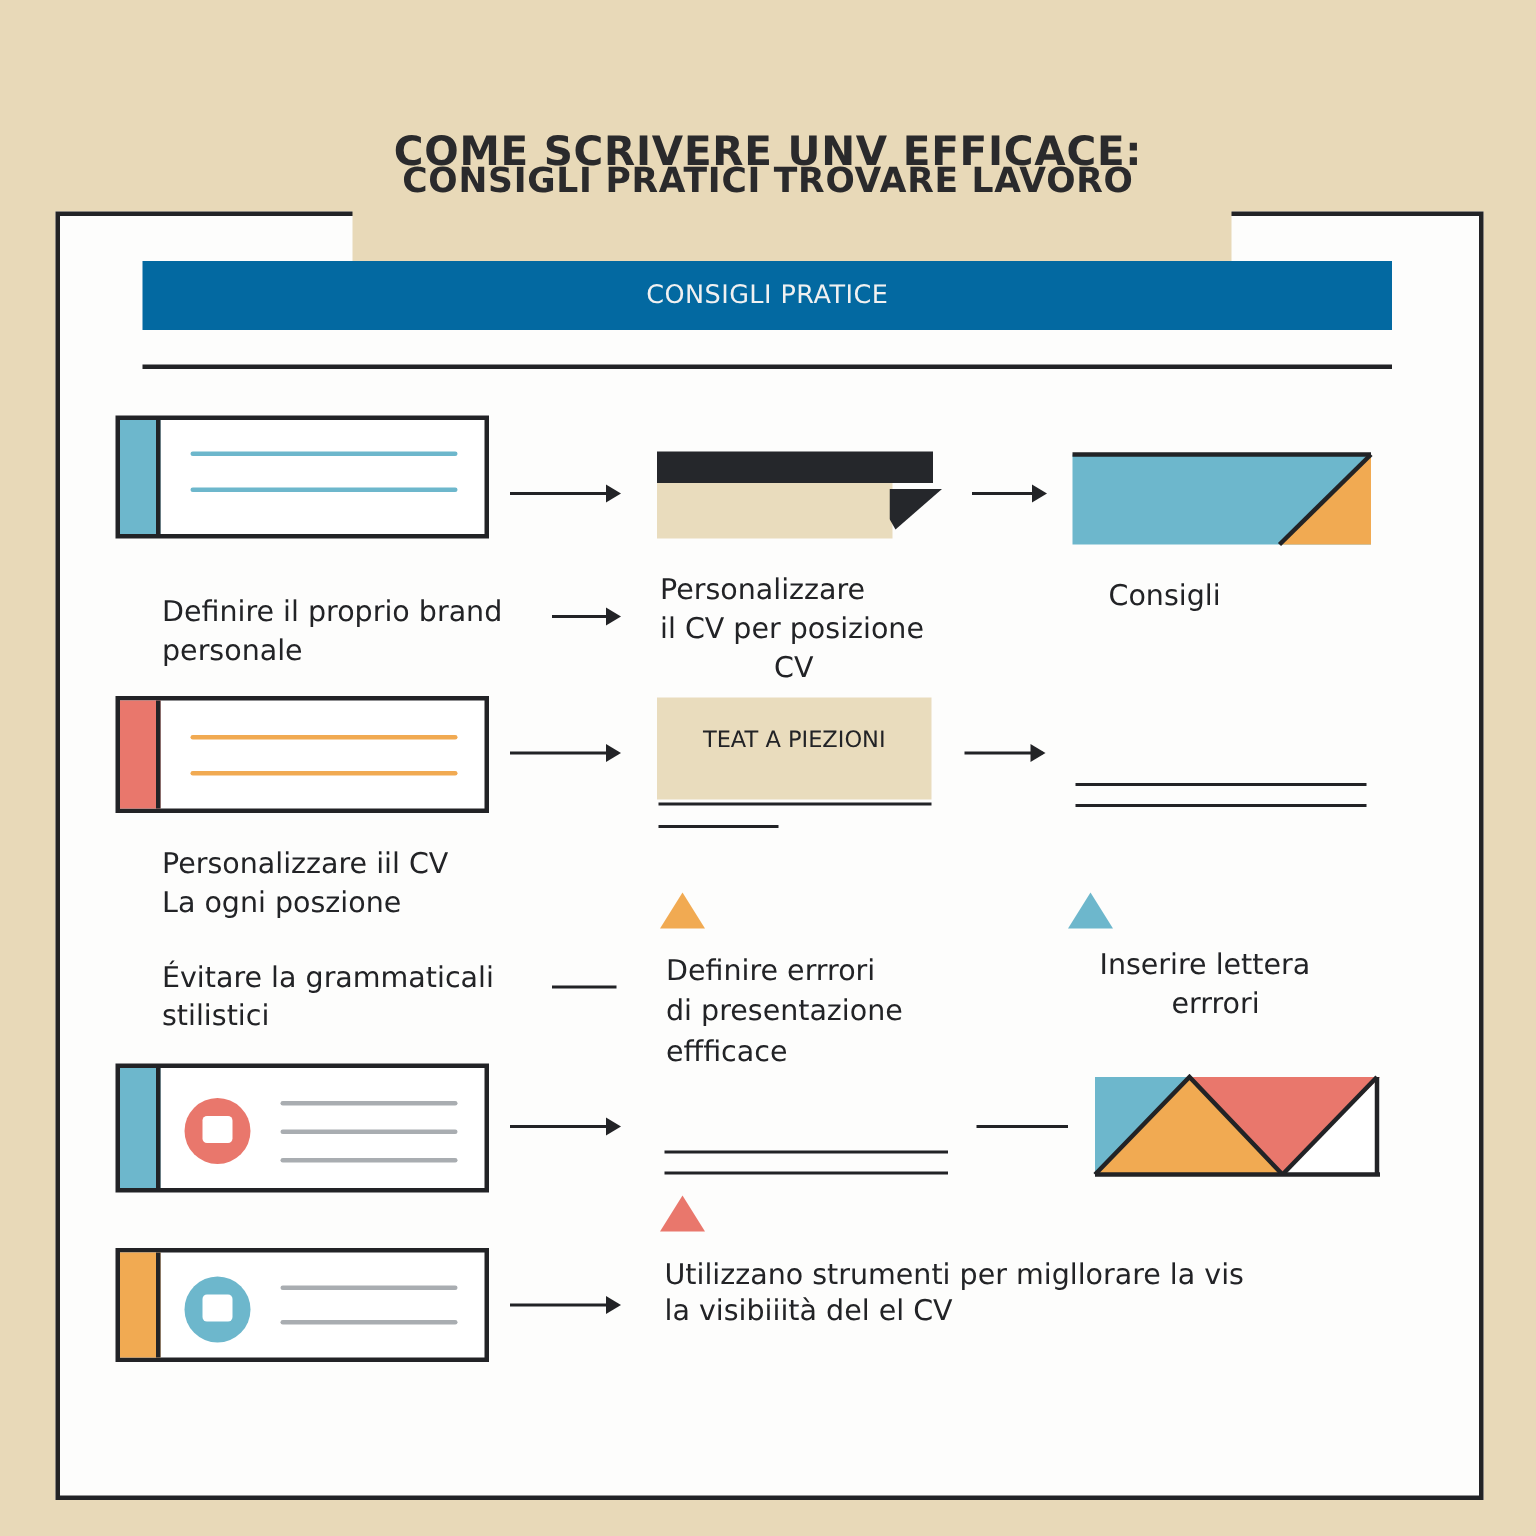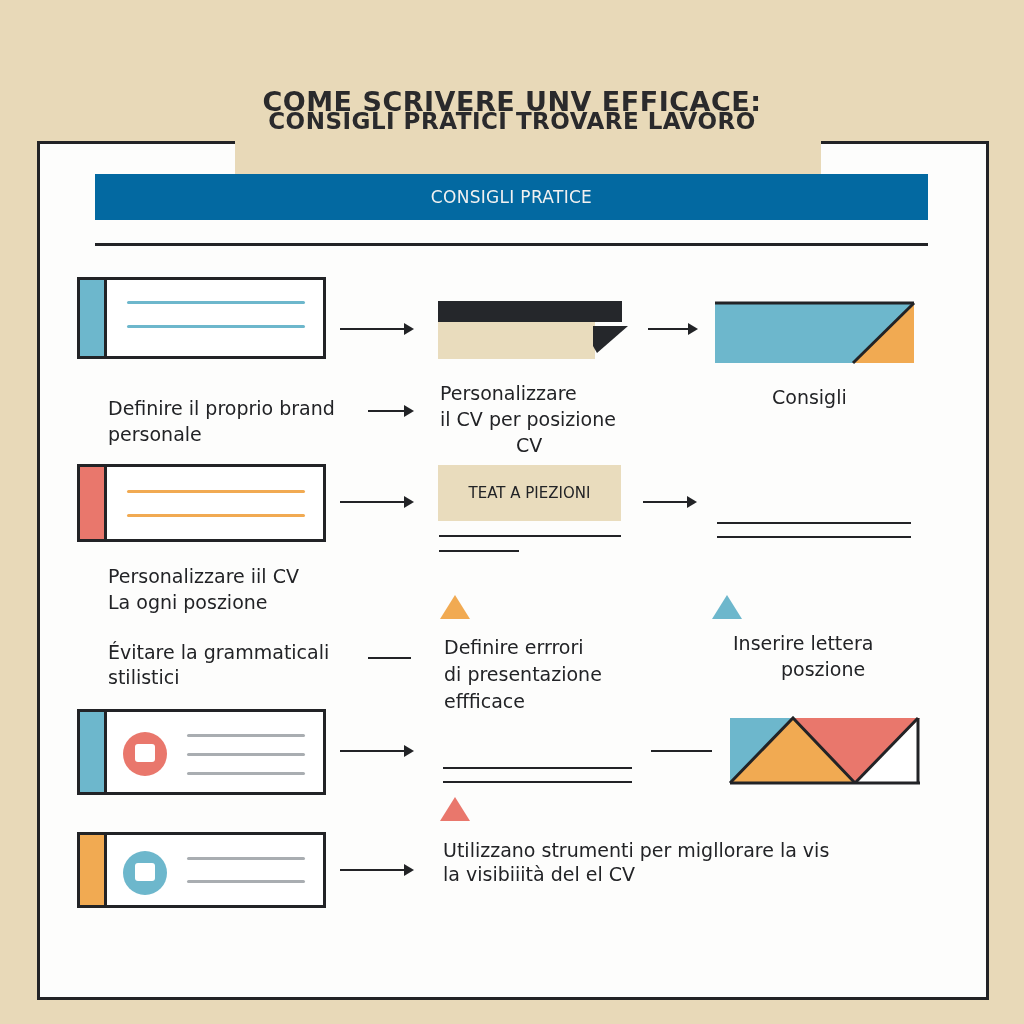--- a/index.html
+++ b/index.html
@@ -81,30 +81,30 @@
 </svg>
 
 <div class="abs label" style="left:108px; top:395px;">Definire il proprio brand</div>
 <div class="abs label" style="left:108px; top:421px;">personale</div>
 <div class="abs arrow" style="left:368px; top:410px; width:44px;"></div>
 
 <div class="abs label" style="left:440px; top:380px;">Personalizzare</div>
 <div class="abs label" style="left:440px; top:406px;">il CV per posizione</div>
 <div class="abs label" style="left:516px; top:432px;">CV</div>
 
-<div class="abs label" style="left:772px; top:384px;text-align:center;">Consigli</div>
+<div class="abs label" style="left:739px; top:384px;text-align:center;">Consigli</div>
 
 <div class="abs card" style="left:77px; top:464px; width:249px; height:78px;">
   <div class="stripe" style="background:#e9776c;"></div>
   <div class="line" style="left:47px; top:23px; width:178px; background:#f1aa52; height:3px;"></div>
   <div class="line" style="left:47px; top:47px; width:178px; background:#f1aa52; height:3px;"></div>
 </div>
 <div class="abs arrow" style="left:340px; top:501px; width:72px;"></div>
 
-<div class="abs" style="left:438px; top:465px; width:183px; height:56px; background:#e9dcbd; font-size:15px; line-height:56px; text-align:center; color:#222326;">TEAT A PIEZIONI</div>
+<div class="abs" style="left:438px; top:465px; width:183px; height:68px; background:#e9dcbd; font-size:15px; line-height:56px; text-align:center; color:#222326;">TEAT A PIEZIONI</div>
 <div class="abs rule" style="left:439px; top:535px; width:182px; height:2px;"></div>
 <div class="abs rule" style="left:439px; top:550px; width:80px; height:2px;"></div>
 
 <div class="abs arrow" style="left:643px; top:501px; width:52px;"></div>
 <div class="abs rule" style="left:717px; top:522px; width:194px; height:2px;"></div>
 <div class="abs rule" style="left:717px; top:536px; width:194px; height:2px;"></div>
 
 <div class="abs label" style="left:108px; top:563px;">Personalizzare iil CV</div>
 <div class="abs label" style="left:108px; top:589px;">La ogni poszione</div>
 
@@ -117,21 +117,21 @@
 
 <div class="abs label" style="left:108px; top:639px;">Évitare la grammaticali</div>
 <div class="abs label" style="left:108px; top:664px;">stilistici</div>
 <div class="abs rule" style="left:368px; top:657px; width:43px; height:2px;"></div>
 
 <div class="abs label" style="left:444px; top:634px;">Definire errrori</div>
 <div class="abs label" style="left:444px; top:661px;">di presentazione</div>
 <div class="abs label" style="left:444px; top:688px;">effficace</div>
 
 <div class="abs label" style="left:733px; top:630px;">Inserire lettera</div>
-<div class="abs label" style="left:781px; top:656px;">poszione</div>
+<div class="abs label" style="left:781px; top:656px;">errrori</div>
 
 <div class="abs card" style="left:77px; top:709px; width:249px; height:86px;">
   <div class="stripe" style="background:#6db7cc;"></div>
   <div class="circle" style="left:43px; top:20px; background:#e9776c;">
     <div class="glyph"></div>
   </div>
   <div class="line" style="left:107px; top:22px; width:118px; background:#a9adb1; height:3px;"></div>
   <div class="line" style="left:107px; top:41px; width:118px; background:#a9adb1; height:3px;"></div>
   <div class="line" style="left:107px; top:60px; width:118px; background:#a9adb1; height:3px;"></div>
 </div>

